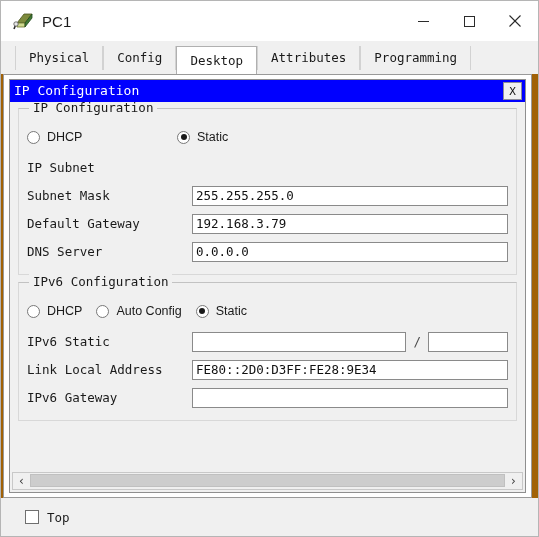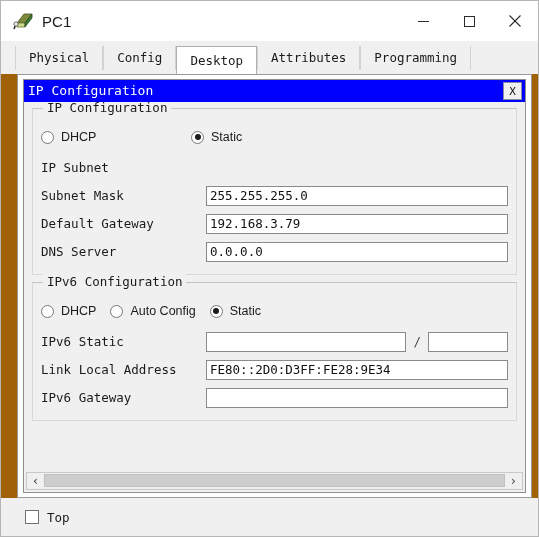--- a/index.html
+++ b/index.html
@@ -103,21 +103,21 @@
     background: #ffffff;
     border-left: 1px solid #b0b0b0;
     border-right: 1px solid #b0b0b0;
     border-top: 1px solid #b0b0b0;
     z-index: 3;
   }
 
   
   .desktop-panel {
     flex: 1;
-    margin: 0 6px 0 16px;
+    margin: 0 6px 0 2px;
     background: #ffffff;
     border: 1px solid #9a9a9a;
     box-sizing: border-box;
     position: relative;
     overflow: hidden;
     padding: 4px;
   }
 
   .ipcfg-window {
     position: absolute;

